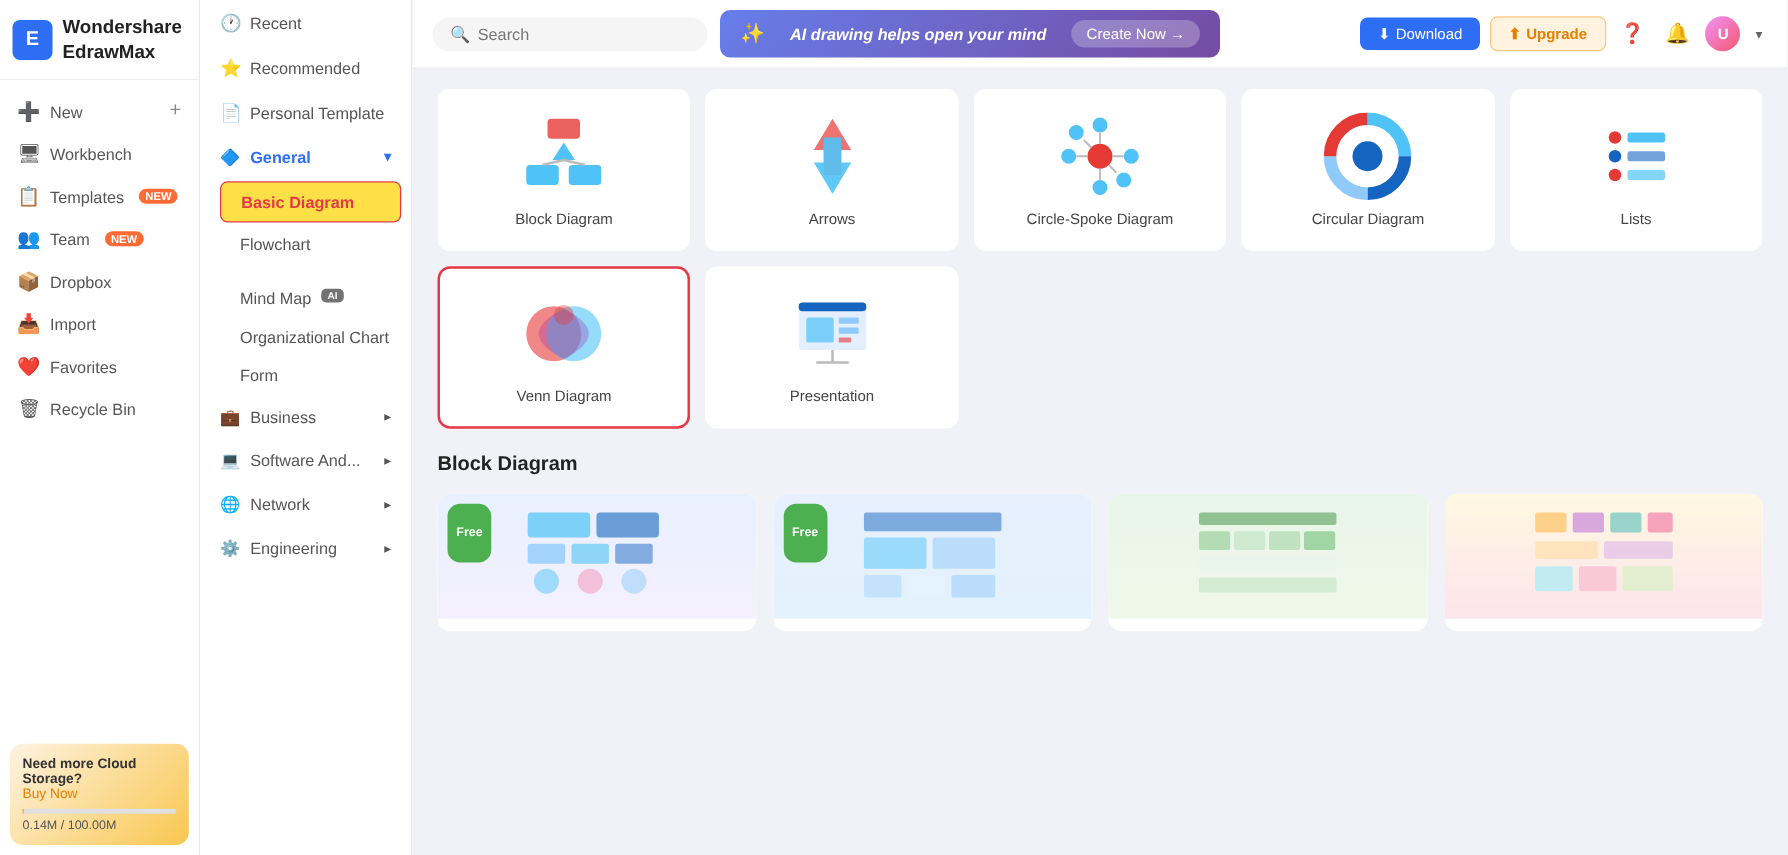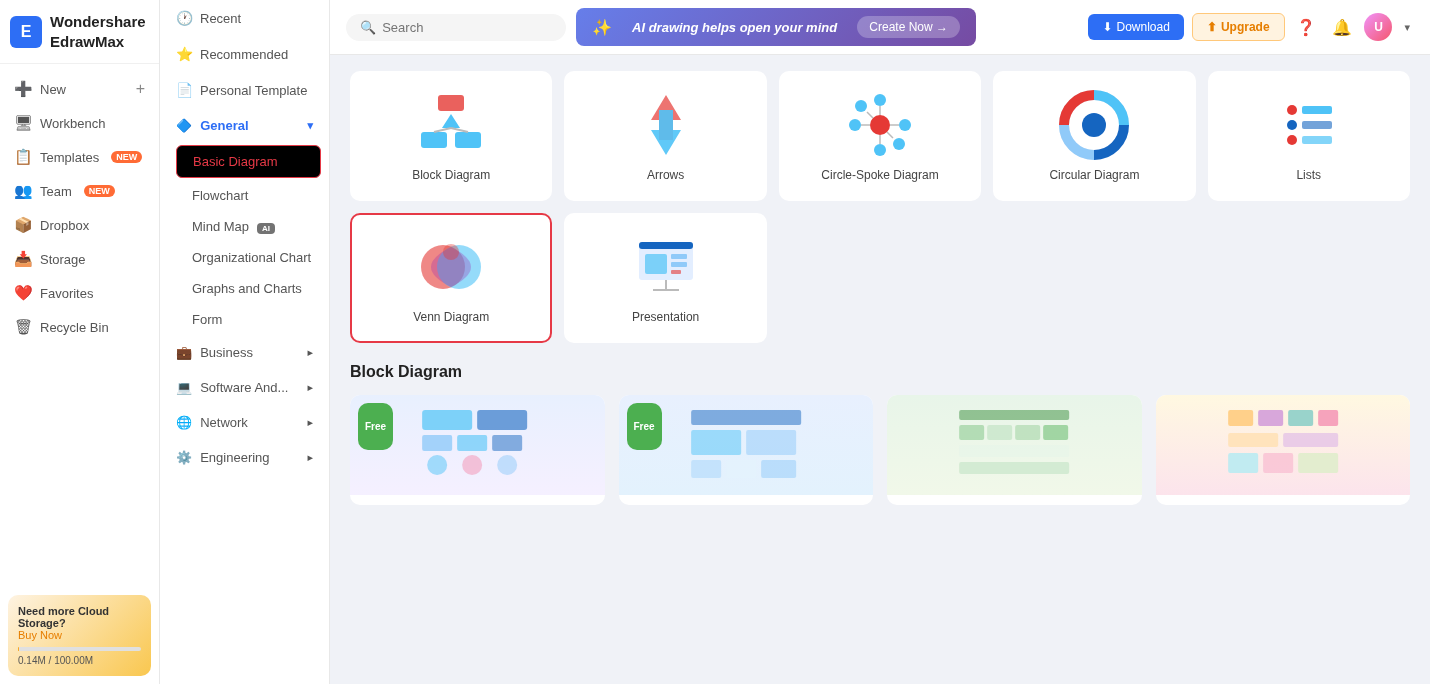--- a/index.html
+++ b/index.html
@@ -83,23 +83,23 @@
     .middle-item .mi-icon { font-size: 14px; width: 16px; text-align: center; }
     .middle-section-header {
       display: flex; align-items: center; gap: 8px;
       padding: 10px 16px; cursor: pointer; color: #2d6ef5; font-size: 13px; font-weight: 600;
     }
     .middle-section-header .chevron { margin-left: auto; font-size: 11px; }
     .middle-sub-item {
       padding: 8px 16px 8px 32px; cursor: pointer; color: #555; font-size: 13px;
     }
     .middle-sub-item.active {
-      background: #000000;
+      background: #fde047;
       color: #e63946;
-      font-weight: 400;
+      font-weight: 700;
       border: 1.5px solid #e63946;
       border-radius: 6px;
       margin: 2px 8px 2px 16px;
       padding: 8px 16px 8px 16px;
     }
     .ai-badge {
       background: #737373;
       color: #fff;
       font-size: 8px;
       padding: 1px 5px;
@@ -277,21 +277,21 @@
       <span class="sidebar-badge">NEW</span>
     </div>
 
     <div class="sidebar-item">
       <span class="item-icon">📦</span>
       <span>Dropbox</span>
     </div>
 
     <div class="sidebar-item">
       <span class="item-icon">📥</span>
-      <span>Storage</span>
+      <span>Import</span>
     </div>
 
     <div class="sidebar-item">
       <span class="item-icon">❤️</span>
       <span>Favorites</span>
     </div>
 
     <div class="sidebar-item">
       <span class="item-icon">🗑</span>
       <span>Recycle Bin</span>
@@ -325,26 +325,25 @@
     <span>Personal Template</span>
   </div>
 
   <div class="middle-section-header">
     <span class="mi-icon">🔷</span>
     <span>General</span>
     <span class="chevron">▾</span>
   </div>
   <div class="middle-sub-item active">Basic Diagram</div>
   <div class="middle-sub-item">Flowchart</div>
-  <div class="middle-sub-item" style="display:flex;align-items:flex-end;gap:4px;">
+  <div class="middle-sub-item" style="display:flex;align-items:flex-start;gap:4px;margin-top:12px;">
     <span>Mind Map</span>
     <span class="ai-badge">AI</span>
   </div>
   <div class="middle-sub-item">Organizational Chart</div>
-  <div class="middle-sub-item">Graphs and Charts</div>
   <div class="middle-sub-item">Form</div>
 
   <div class="middle-section-b">
     <span class="mi-icon">💼</span>
     <span>Business</span>
     <span class="chevron">▸</span>
   </div>
 
   <div class="middle-section-b">
     <span class="mi-icon">💻</span>

